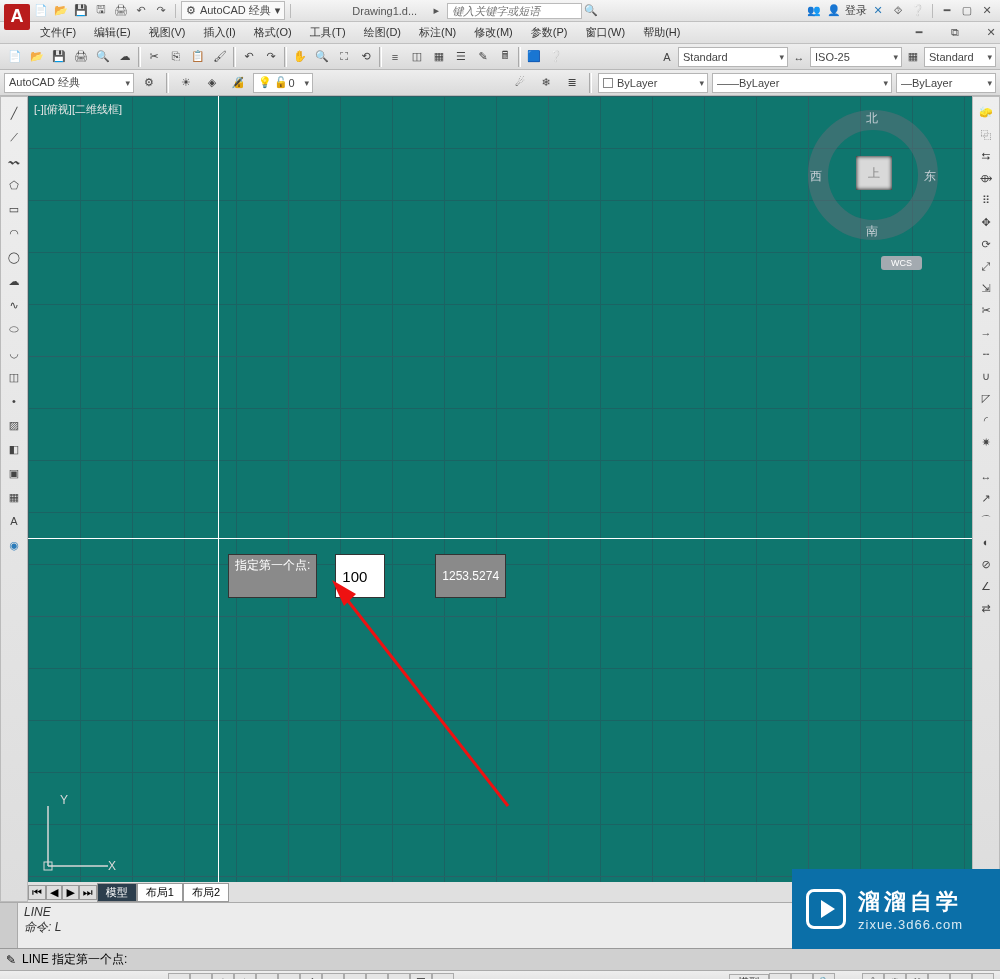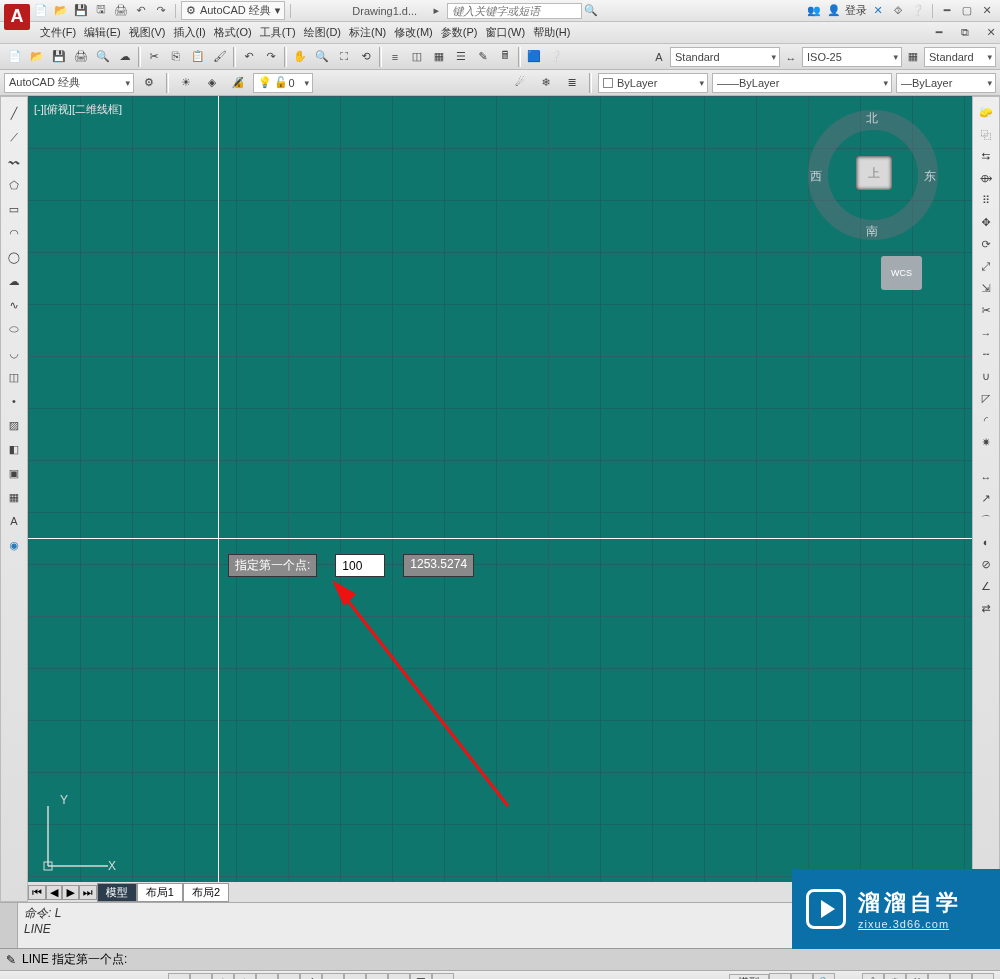--- a/index.html
+++ b/index.html
@@ -4,21 +4,21 @@
 <style>
 * { box-sizing: border-box; margin: 0; padding: 0; font-family: "Microsoft YaHei", sans-serif; }
 body { background: #e8e8e8; width: 1000px; height: 979px; overflow: hidden; font-size: 11px; }
 .titlebar { height: 22px; background: linear-gradient(#f5f5f5,#e2e2e2); display: flex; align-items: center; padding: 0 4px; gap: 2px; border-bottom: 1px solid #c0c0c0; }
 .logo { width: 26px; height: 26px; background: #b91c1c; color: #fff; font-weight: bold; font-size: 18px; display: flex; align-items: center; justify-content: center; border-radius: 2px; position: relative; transform: translateY(6px); z-index: 10; }
 .tb-btn { width: 18px; height: 18px; display: flex; align-items: center; justify-content: center; color: #555; cursor: pointer; }
 .tb-sep { width: 1px; height: 14px; background: #bbb; margin: 0 3px; }
 .wksp { font-size: 11px; color: #444; padding: 1px 4px; border: 1px solid #bbb; background: #f9f9f9; display: flex; align-items: center; gap: 4px; }
 .docname { color: #555; padding: 0 8px; margin-left: 48px; }
 .searchbox { border: 1px solid #bbb; background: #fff; padding: 1px 4px; font-style: italic; color: #999; width: 135px; font-size: 11px; }
-.menubar { height: 22px; background: linear-gradient(#f0f0f0,#e0e0e0); display: flex; align-items: center; padding-left: 40px; gap: 8px; color: #333; border-bottom: 1px solid #c0c0c0; }
+.menubar { height: 22px; background: linear-gradient(#f0f0f0,#e0e0e0); display: flex; align-items: center; padding-left: 40px; gap: 18px; color: #333; border-bottom: 1px solid #c0c0c0; }
 .menubar span { cursor: pointer; }
 .toolbar2 { height: 26px; background: linear-gradient(#eeeeee,#dadada); display: flex; align-items: center; padding: 0 4px; gap: 0; border-bottom: 1px solid #b8b8b8; }
 .tool { width: 22px; height: 22px; display: flex; align-items: center; justify-content: center; cursor: pointer; color: #444; }
 .vsep { width: 3px; height: 20px; border-left: 1px solid #aaa; border-right: 1px solid #fff; margin: 0 2px; }
 .propbar { height: 26px; background: linear-gradient(#eeeeee,#dadada); display: flex; align-items: center; padding: 0 4px; gap: 4px; border-bottom: 1px solid #b8b8b8; }
 .dropdown { border: 1px solid #b5b5b5; background: #fff; padding: 1px 16px 1px 4px; position: relative; font-size: 11px; color: #444; height: 20px; display: flex; align-items: center; }
 .dropdown::after { content:"▾"; position: absolute; right: 3px; color: #555; font-size: 9px; }
 .swatch { width: 10px; height: 10px; display: inline-block; margin-right: 4px; }
 .main { display: flex; height: 806px; }
 .toolcol { width: 28px; background: linear-gradient(#eee,#ddd); border: 1px solid #bbb; display: flex; flex-direction: column; align-items: center; padding-top: 4px; gap: 0; }
@@ -28,44 +28,44 @@
 .grid { position: absolute; inset: 0; background-image: linear-gradient(#324250 1px, transparent 1px), linear-gradient(90deg, #324250 1px, transparent 1px); background-size: 52px 52px; opacity: 0.35; }
 .gridmajor { position: absolute; inset: 0; background-image: linear-gradient(#475b6c 1px, transparent 1px), linear-gradient(90deg, #475b6c 1px, transparent 1px); background-size: 260px 260px; opacity: 0.35; }
 .cross-h { position: absolute; height: 1px; background: #fff; left: 0; right: 0; top: 442px; }
 .cross-v { position: absolute; width: 1px; background: #fff; top: 0; bottom: 0; left: 190px; }
 .viewlabel { position: absolute; top: 6px; left: 6px; color: #e5e5e5; font-size: 11px; }
 .viewcube { position: absolute; top: 14px; right: 34px; width: 130px; height: 130px; }
 .vc-ring { position: absolute; inset: 0; border: 20px solid rgba(100,110,120,0.5); border-radius: 50%; }
 .vc-face { position: absolute; top: 46px; left: 48px; width: 36px; height: 34px; background: #d9d9d9; color: #888; display: flex; align-items: center; justify-content: center; font-size: 12px; box-shadow: 0 0 4px #000 inset; }
 .vc-n,.vc-s,.vc-e,.vc-w { position: absolute; color: #c8d0d6; font-size: 12px; font-weight: 500; }
 .vc-n { top: 0; left: 58px; } .vc-s { bottom: 0; left: 58px; } .vc-e { right: 2px; top: 58px; } .vc-w { left: 2px; top: 58px; }
-.wcs { position: absolute; top: 160px; right: 50px; background: #a3aab0; color: #fff; font-size: 9px; padding: 12px 10px; border-radius: 3px; }
+.wcs { position: absolute; top: 160px; right: 50px; background: #a3aab0; color: #fff; font-size: 9px; padding: 2px 10px; border-radius: 3px; }
 .dynprompt { position: absolute; top: 458px; left: 200px; display: flex; gap: 18px; }
 .dynlabel { background: #8a8a8a; color: #fff; border: 1px solid #333; padding: 2px 6px; font-size: 12px; }
-.dyninput { background: #fff; color: #000; border: 1px solid #333; padding: 2px 6px; font-size: 12px; width: 50px; }
-.dynval { background: #8a8a8a; color: #fff; border: 1px solid #333; padding: 2px 6px; font-size: 12px; }
+.dyninput { background: #fff; color: #000; border: 1px solid #333; padding: 2px 6px; font-size: 15px; width: 50px; }
+.dynval { background: #8a8a8a; color: #fff; border: 1px solid #333; padding: 14px 6px; font-size: 12px; margin-left: 32px; }
 .redarrow { position: absolute; top: 480px; left: 300px; }
 .ucs { position: absolute; bottom: 28px; left: 12px; color: #e5e5e5; }
 .tabs { position: absolute; bottom: 0; left: 0; right: 0; height: 20px; background: #e0e0e0; display: flex; align-items: center; gap: 0; font-size: 11px; }
 .tabs .nav { padding: 0 3px; border: 1px solid #999; background: #ddd; }
 .tab { border: 1px solid #999; padding: 1px 8px; background: #fff; }
 .tab.active { background: #2c3e4d; color: #fff; }
 .rightcol { width: 28px; background: linear-gradient(#eee,#ddd); border: 1px solid #bbb; display: flex; flex-direction: column; align-items: center; padding-top: 4px; }
 .cmdwin { height: 46px; background: #ececec; border-top: 1px solid #aaa; display: flex; }
 .cmdhandle { width: 18px; background: #ccc; border-right: 1px solid #aaa; }
 .cmdlines { flex: 1; font-family: "SimSun", monospace; font-size: 12px; padding: 2px 6px; color: #333; font-style: italic; }
 .cmdinput { height: 22px; background: #d0d0d0; border-top: 1px solid #999; display: flex; align-items: center; padding: 0 6px; font-family: "SimSun", monospace; font-size: 12px; }
 .statusbar { height: 24px; background: linear-gradient(#eee,#d5d5d5); display: flex; align-items: center; padding: 0 6px; font-size: 11px; color: #333; border-top: 1px solid #aaa; }
 .status-toggles { display: flex; gap: 0; margin-left: 12px; }
 .stbtn { width: 22px; height: 20px; border: 1px solid #aaa; background: #e5e5e5; display: flex; align-items: center; justify-content: center; color: #555; }
 .watermark { position: absolute; right: 0; bottom: 30px; width: 208px; height: 80px; background: #0b6fa8; color: #fff; display: flex; align-items: center; gap: 12px; padding: 8px 14px; }
 .wm-play{ width: 40px; height: 40px; border: 3px solid #fff; border-radius: 8px; display:flex; align-items:center; justify-content:center; }
 .wm-play::after { content:""; border-left: 14px solid #fff; border-top: 9px solid transparent; border-bottom: 9px solid transparent; margin-left:4px; }
 .wm-text { font-size: 22px; font-weight: bold; letter-spacing: 4px; }
-.wm-sub { font-size: 11px; letter-spacing: 1px; opacity: .85; text-decoration: underline; }
+.wm-sub { font-size: 13px; letter-spacing: 1px; opacity: .85; }
 </style>
 </head>
 <body>
 
 <div class="titlebar">
   <div class="logo">A</div>
   <div class="tb-btn">📄</div>
   <div class="tb-btn">📂</div>
   <div class="tb-btn">💾</div>
   <div class="tb-btn">🖫</div>
@@ -138,21 +138,21 @@
   <div class="tool">☰</div>
   <div class="tool">✎</div>
   <div class="tool">🖩</div>
   <div class="vsep"></div>
   <div class="tool">🟦</div>
   <div class="tool">❔</div>
   <div style="flex:1"></div>
   <div class="tool">A</div>
   <div class="dropdown" style="width:110px">Standard</div>
   <div class="tool">↔</div>
-  <div class="dropdown" style="width:100px">ISO-25</div>
+  <div class="dropdown" style="width:92px">ISO-25</div>
   <div class="tool">▦</div>
   <div class="dropdown" style="width:72px">Standard</div>
 </div>
 
 <div class="propbar">
   <div class="dropdown" style="width:130px">AutoCAD 经典</div>
   <div class="tool">⚙</div>
   <div class="vsep"></div>
   <div class="tool">☀</div>
   <div class="tool">◈</div>
@@ -262,22 +262,22 @@
     <div class="tool">◐</div>
     <div class="tool">⊘</div>
     <div class="tool">∠</div>
     <div class="tool">⇄</div>
   </div>
 </div>
 
 <div class="cmdwin">
   <div class="cmdhandle"></div>
   <div class="cmdlines">
+    <div>LINE</div>
     <div>命令: L</div>
-    <div>LINE</div>
   </div>
 </div>
 <div class="cmdinput">
   <span style="margin-right:6px">✎</span>
     <span>LINE 指定第一个点:</span>
 </div>
 
 <div class="statusbar">
   <span>2249.6865, 1253.5274, 0.0000</span>
   <div class="status-toggles">

